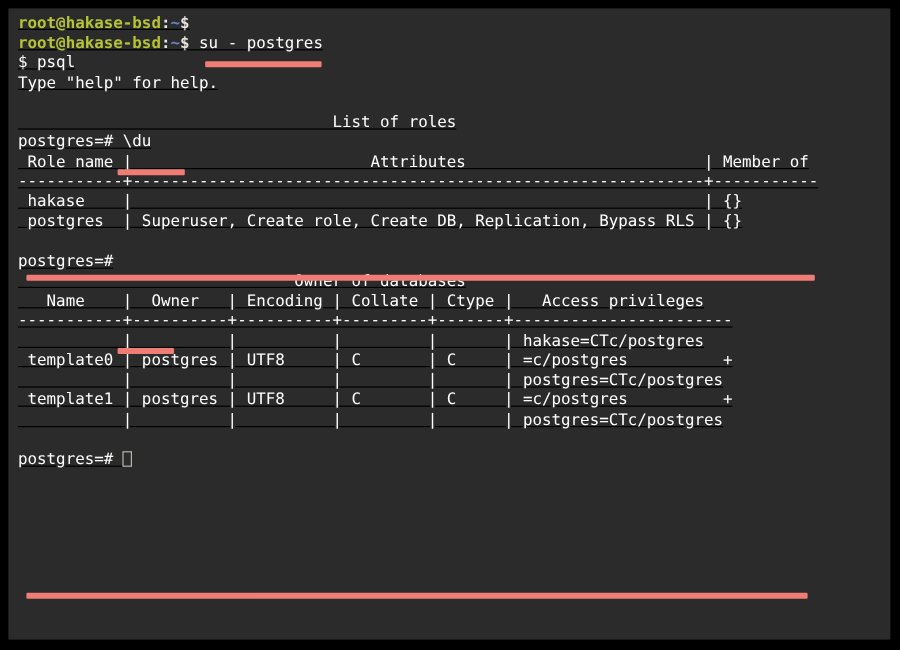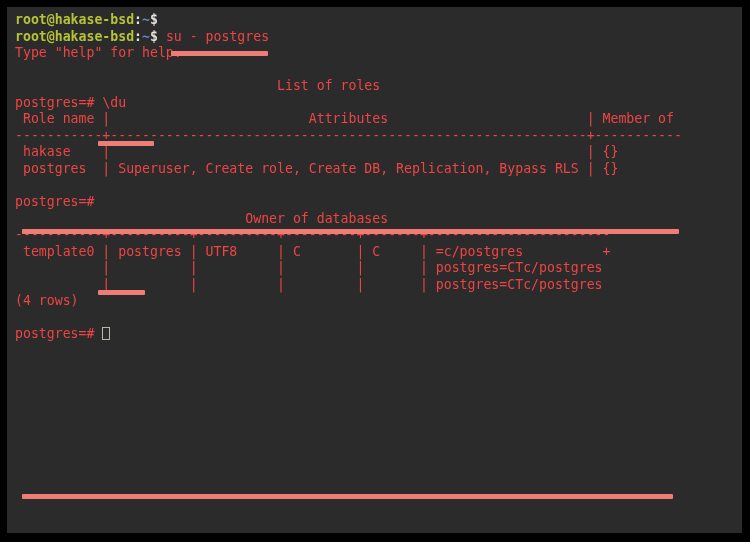--- a/index.html
+++ b/index.html
@@ -31,36 +31,37 @@
     box-sizing: border-box;
     overflow: hidden;
   }
   #terminal-lines {
     position: absolute;
     left: 0;
     top: 0;
     width: 100%;
     padding: 5px 0 0 0;
     box-sizing: border-box;
+    text-decoration: underline;
   }
   .term-line {
     height: 16.55px;
     line-height: 16.55px;
     white-space: pre;
     font-size: 13.2px;
     letter-spacing: 0px;
     color: #d6d2c8;
     padding-left: 8px;
     font-family: "DejaVu Sans Mono", "Liberation Mono", monospace;
   }
   .seg { white-space: pre; }
   .c-user { color: #b5c334; font-weight: bold; }
   .c-punct { color: #e6e3da; font-weight: bold; }
   .c-path { color: #6b84c4; font-weight: bold; }
-  .c-plain { color: #ef4444; }
+  .c-plain { color: #ffffff; }
 
   .annot-underline {
     position: absolute;
     height: 5px;
     background: #ef7d76;
     border-radius: 1px;
     pointer-events: none;
   }
   #cursor-block {
     display: inline-block;
@@ -73,36 +74,39 @@
   }
 </style>
 </head>
 <body>
 
 <div id="terminal-window">
   <div id="terminal-screen">
     <div id="terminal-lines">
         <div class="term-line"><span class="seg c-user">root@hakase-bsd</span><span class="seg c-punct">:</span><span class="seg c-path">~</span><span class="seg c-punct">$</span></div>
         <div class="term-line"><span class="seg c-user">root@hakase-bsd</span><span class="seg c-punct">:</span><span class="seg c-path">~</span><span class="seg c-punct">$</span><span class="seg c-plain"> su - postgres</span></div>
+        <div class="term-line"><span class="seg c-plain">$ psql</span></div>
         <div class="term-line"><span class="seg c-plain">Type "help" for help.</span></div>
         <div class="term-line"><span class="seg c-plain"></span></div>
         <div class="term-line"><span class="seg c-plain">                                 List of roles</span></div>
         <div class="term-line"><span class="seg c-plain">postgres=#</span><span class="seg c-plain"> \du</span></div>
         <div class="term-line"><span class="seg c-plain"> Role name |                         Attributes                         | Member of</span></div>
         <div class="term-line"><span class="seg c-plain">-----------+------------------------------------------------------------+-----------</span></div>
         <div class="term-line"><span class="seg c-plain"> hakase    |                                                            | {}</span></div>
         <div class="term-line"><span class="seg c-plain"> postgres  | Superuser, Create role, Create DB, Replication, Bypass RLS | {}</span></div>
         <div class="term-line"><span class="seg c-plain"></span></div>
         <div class="term-line"><span class="seg c-plain">postgres=#</span></div>
         <div class="term-line"><span class="seg c-plain">                             Owner of databases</span></div>
+        <div class="term-line"><span class="seg c-plain">   Name    |  Owner   | Encoding | Collate | Ctype |   Access privileges</span></div>
         <div class="term-line"><span class="seg c-plain">-----------+----------+----------+---------+-------+-----------------------</span></div>
+        <div class="term-line"><span class="seg c-plain">           |          |          |         |       | hakase=CTc/postgres</span></div>
         <div class="term-line"><span class="seg c-plain"> template0 | postgres | UTF8     | C       | C     | =c/postgres          +</span></div>
         <div class="term-line"><span class="seg c-plain">           |          |          |         |       | postgres=CTc/postgres</span></div>
+        <div class="term-line"><span class="seg c-plain"> template1 | postgres | UTF8     | C       | C     | =c/postgres          +</span></div>
         <div class="term-line"><span class="seg c-plain">           |          |          |         |       | postgres=CTc/postgres</span></div>
-        <div class="term-line"><span class="seg c-plain">(4 rows)</span></div>
         <div class="term-line"><span class="seg c-plain"></span></div>
         <div class="term-line"><span class="seg c-plain">postgres=#</span><span class="seg c-plain"> </span><span id="cursor-block"></span></div>
       </div>
     <div id="annotation-layer">
         <div class="annot-underline" style="left: 164px; top: 44px; width: 97px;"></div>
         <div class="annot-underline" style="left: 91px; top: 134px; width: 56px;"></div>
         <div class="annot-underline" style="left: 15px; top: 222px; width: 657px;"></div>
         <div class="annot-underline" style="left: 91px; top: 283px; width: 47px;"></div>
         <div class="annot-underline" style="left: 15px; top: 487px; width: 651px;"></div>
       </div>

